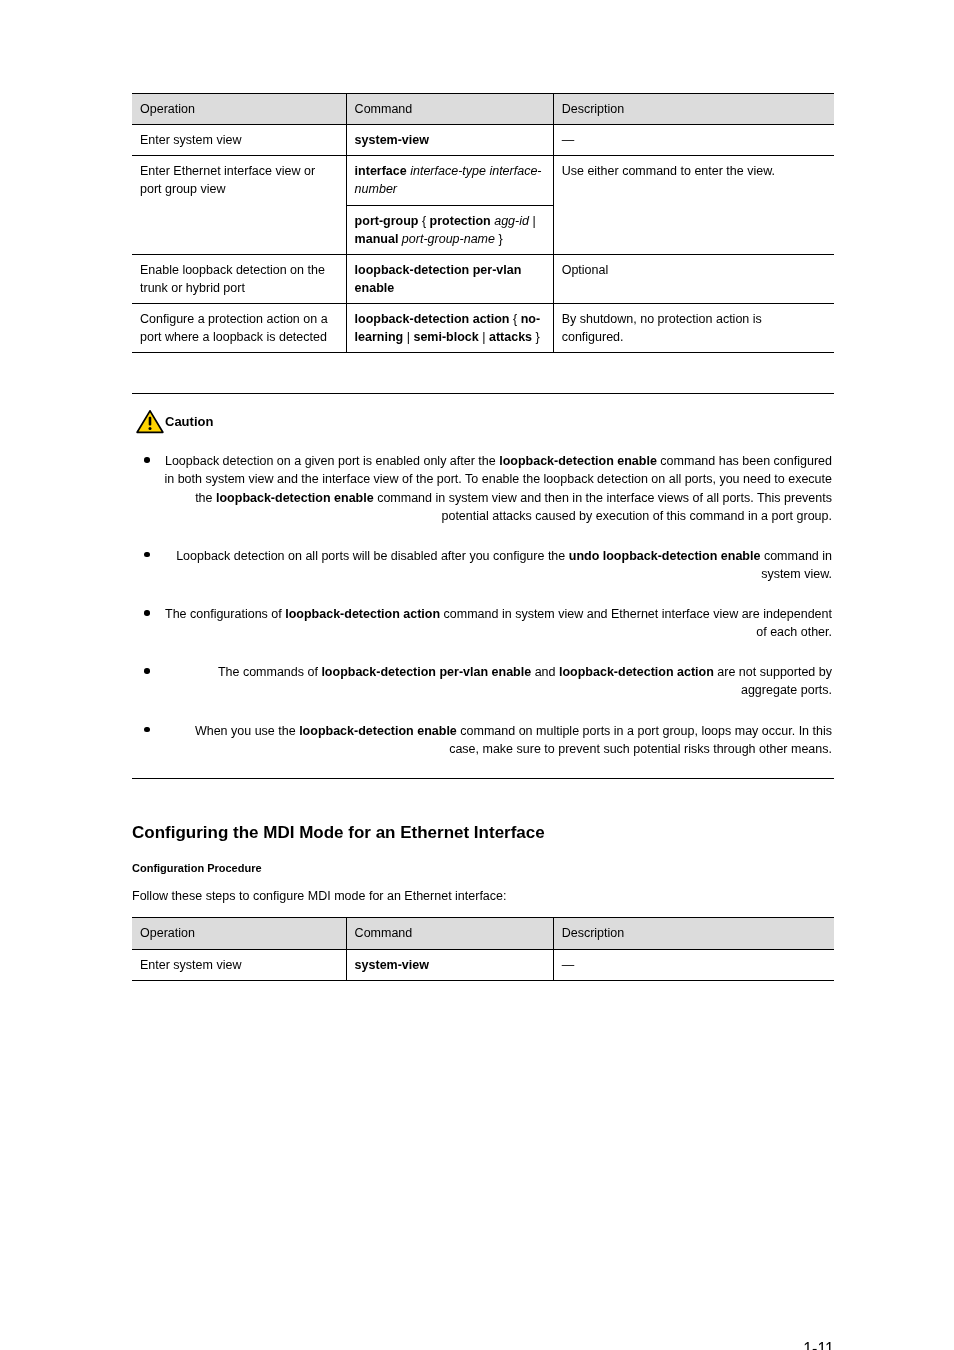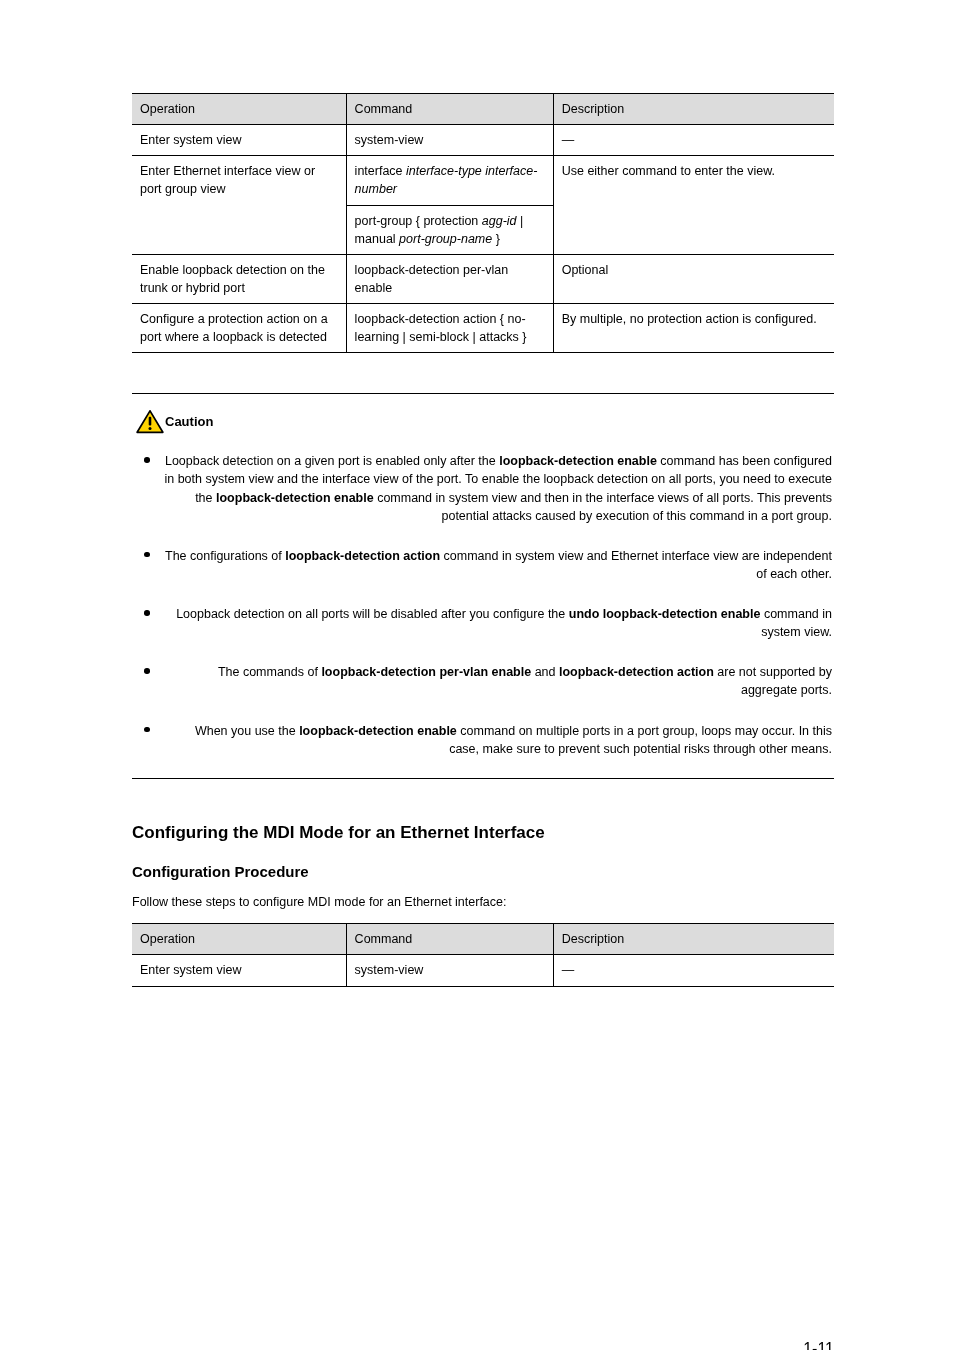--- a/index.html
+++ b/index.html
@@ -47,21 +47,21 @@
     border-top: none;
   }
   table.doc-table tbody tr:last-child td { border-bottom: none; }
 
   .col-op   { width: 30.5%; }
   .col-cmd  { width: 29.5%; }
   .col-desc { width: 40%; }
 
   .cmd-text {
     font-family: Arial, sans-serif;
-    font-weight: normal;
+    font-weight: bold;
   }
   .cmd-arg { font-style: italic; font-weight: normal; }
 
   .caution-box {
     margin-top: 40px;
     border-top: 1px solid #000;
     border-bottom: 1px solid #000;
     padding: 10px 2px 18px 2px;
   }
   .caution-head {
@@ -95,21 +95,21 @@
     border-radius: 50%;
   }
   .key-bold { font-weight: bold; }
 
   h2.sect1 {
     font-size: 17px;
     font-weight: bold;
     margin: 42px 0 14px 0;
   }
   h3.sect2 {
-    font-size: 15px;
+    font-size: 11px;
     font-weight: bold;
     margin: 16px 0 10px 0;
   }
   p.body-p { margin: 6px 0 12px 0; }
 
   .page-num {
     position: absolute;
     right: 120px;
     bottom: 28px;
     font-size: 16px;
@@ -152,40 +152,40 @@
         <td><span class="cmd-text">port-group</span> { <span class="cmd-text">protection</span> <span class="cmd-arg">agg-id</span> | <span class="cmd-text">manual</span> <span class="cmd-arg">port-group-name</span> }</td>
       </tr>
       <tr>
         <td>Enable loopback detection on the trunk or hybrid port</td>
         <td><span class="cmd-text">loopback-detection per-vlan enable</span></td>
         <td>Optional</td>
       </tr>
       <tr>
         <td>Configure a protection action on a port where a loopback is detected</td>
         <td><span class="cmd-text">loopback-detection action</span> { <span class="cmd-text">no-learning</span> | <span class="cmd-text">semi-block</span> | <span class="cmd-text">attacks</span> }</td>
-        <td>By multiple, no protection action is configured.</td>
+        <td>By shutdown, no protection action is configured.</td>
       </tr>
     </tbody>
   </table>
 
   <div class="caution-box">
     <div class="caution-head">
       <span>
         <svg viewBox="0 0 64 56">
           <polygon points="32,2 62,52 2,52" fill="#ffd400" stroke="#000" stroke-width="4" stroke-linejoin="round"></polygon>
           <rect x="29" y="16" width="6" height="20" rx="2" fill="#000"></rect>
           <circle cx="32" cy="43" r="3.5" fill="#000"></circle>
         </svg>
       </span>
       <span class="caution-title">Caution</span>
     </div>
     <ul class="caution-list">
       <li>Loopback detection on a given port is enabled only after the <span class="key-bold">loopback-detection enable</span> command has been configured in both system view and the interface view of the port. To enable the loopback detection on all ports, you need to execute the <span class="key-bold">loopback-detection enable</span> command in system view and then in the interface views of all ports. This prevents potential attacks caused by execution of this command in a port group.</li>
+      <li>Loopback detection on all ports will be disabled after you configure the <span class="key-bold">undo loopback-detection enable</span> command in system view.</li>
       <li>The configurations of <span class="key-bold">loopback-detection action</span> command in system view and Ethernet interface view are independent of each other.</li>
-      <li>Loopback detection on all ports will be disabled after you configure the <span class="key-bold">undo loopback-detection enable</span> command in system view.</li>
       <li>The commands of <span class="key-bold">loopback-detection per-vlan enable</span> and <span class="key-bold">loopback-detection action</span> are not supported by aggregate ports.</li>
       <li>When you use the <span class="key-bold">loopback-detection enable</span> command on multiple ports in a port group, loops may occur. In this case, make sure to prevent such potential risks through other means.</li>
     </ul>
   </div>
 
   <h2 class="sect1">Configuring the MDI Mode for an Ethernet Interface</h2>
   <h3 class="sect2">Configuration Procedure</h3>
   <p class="body-p">Follow these steps to configure MDI mode for an Ethernet interface:</p>
 
   <table class="doc-table t2">

